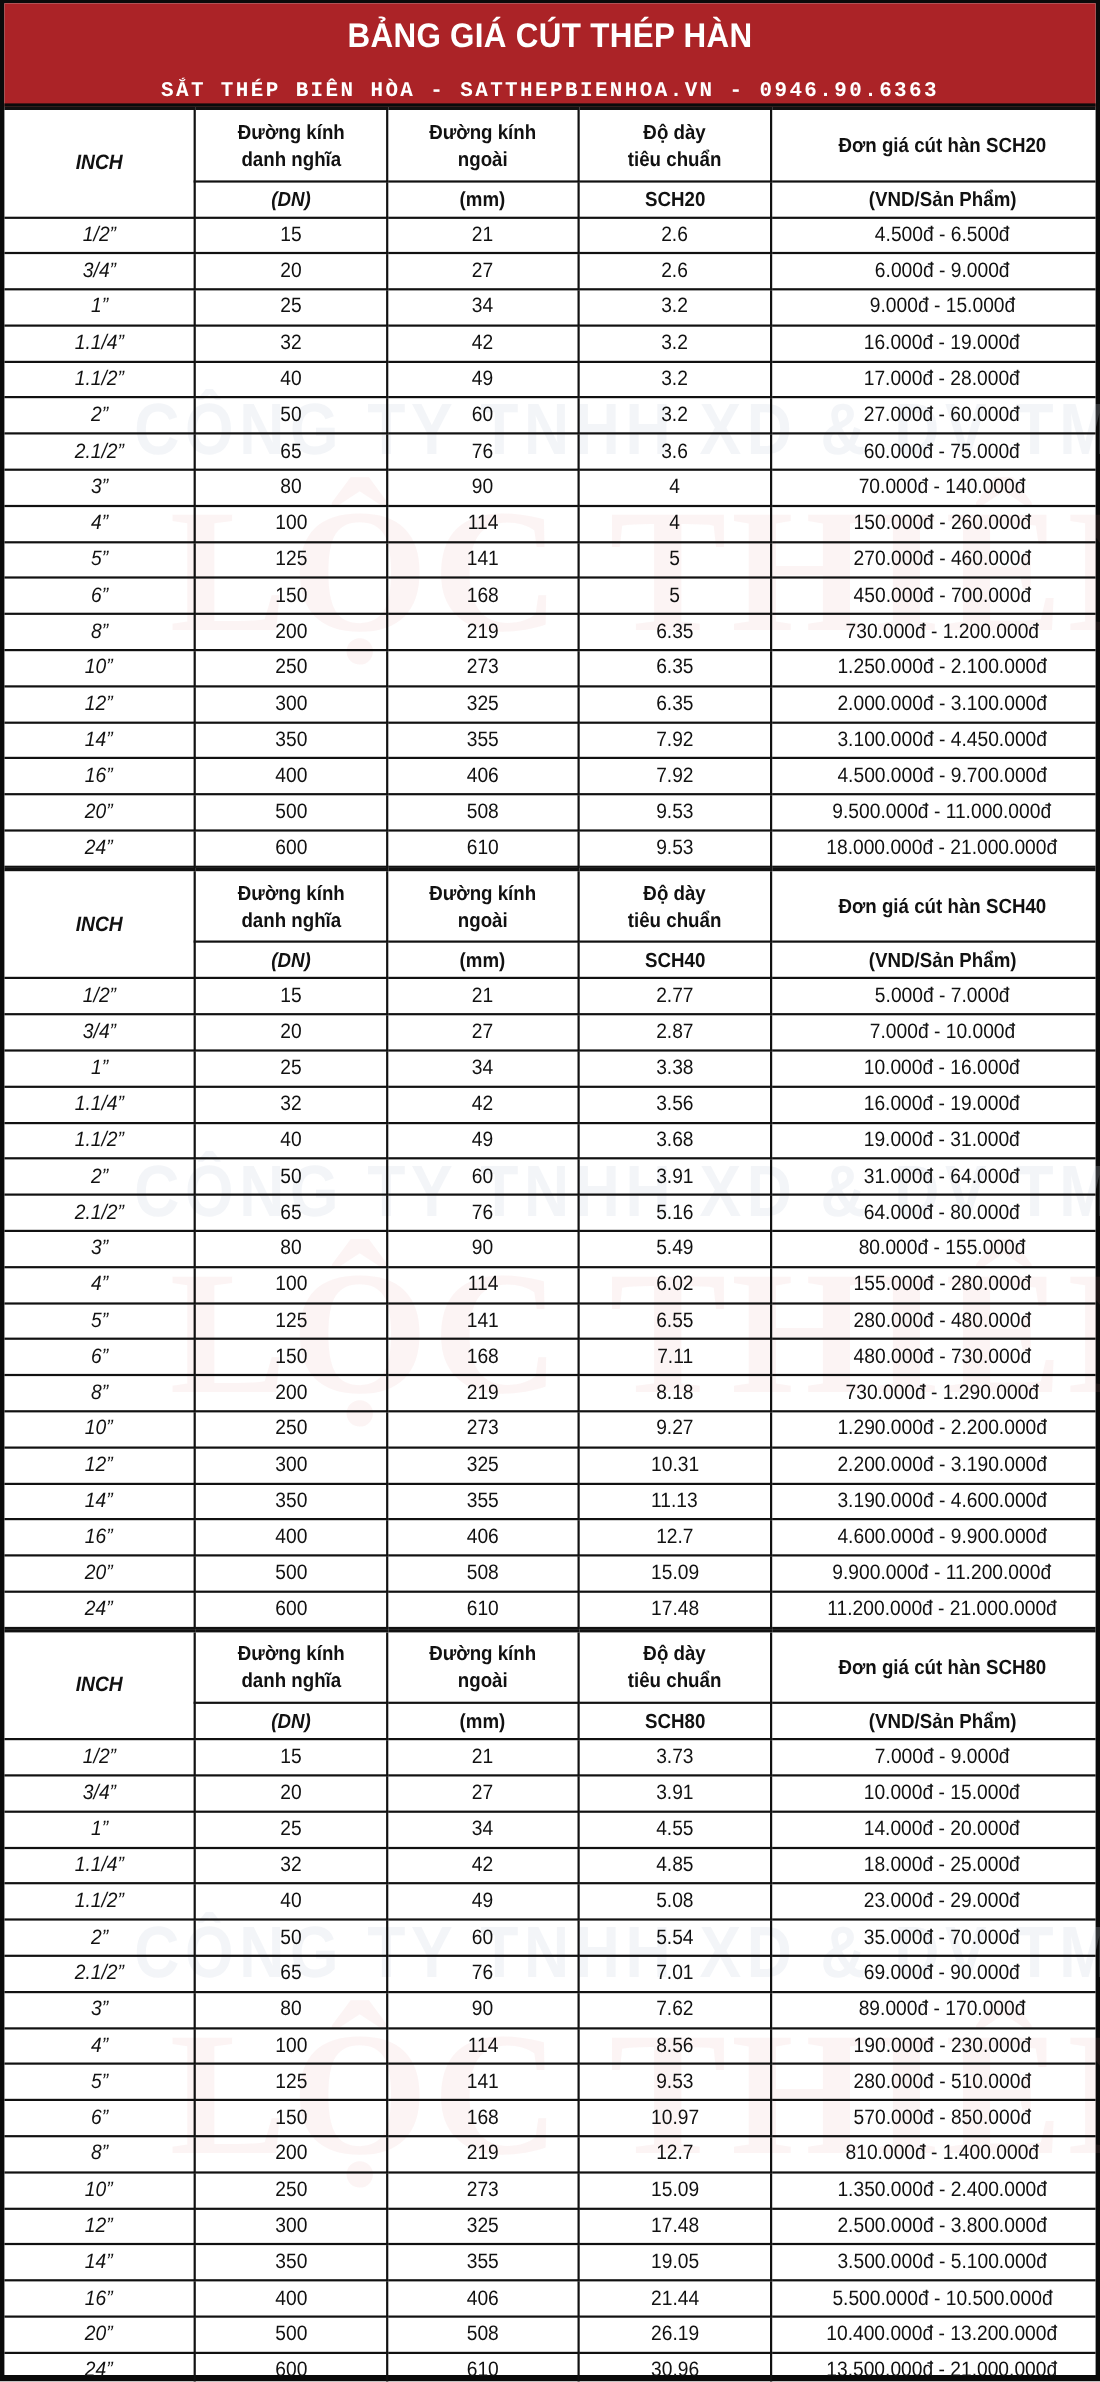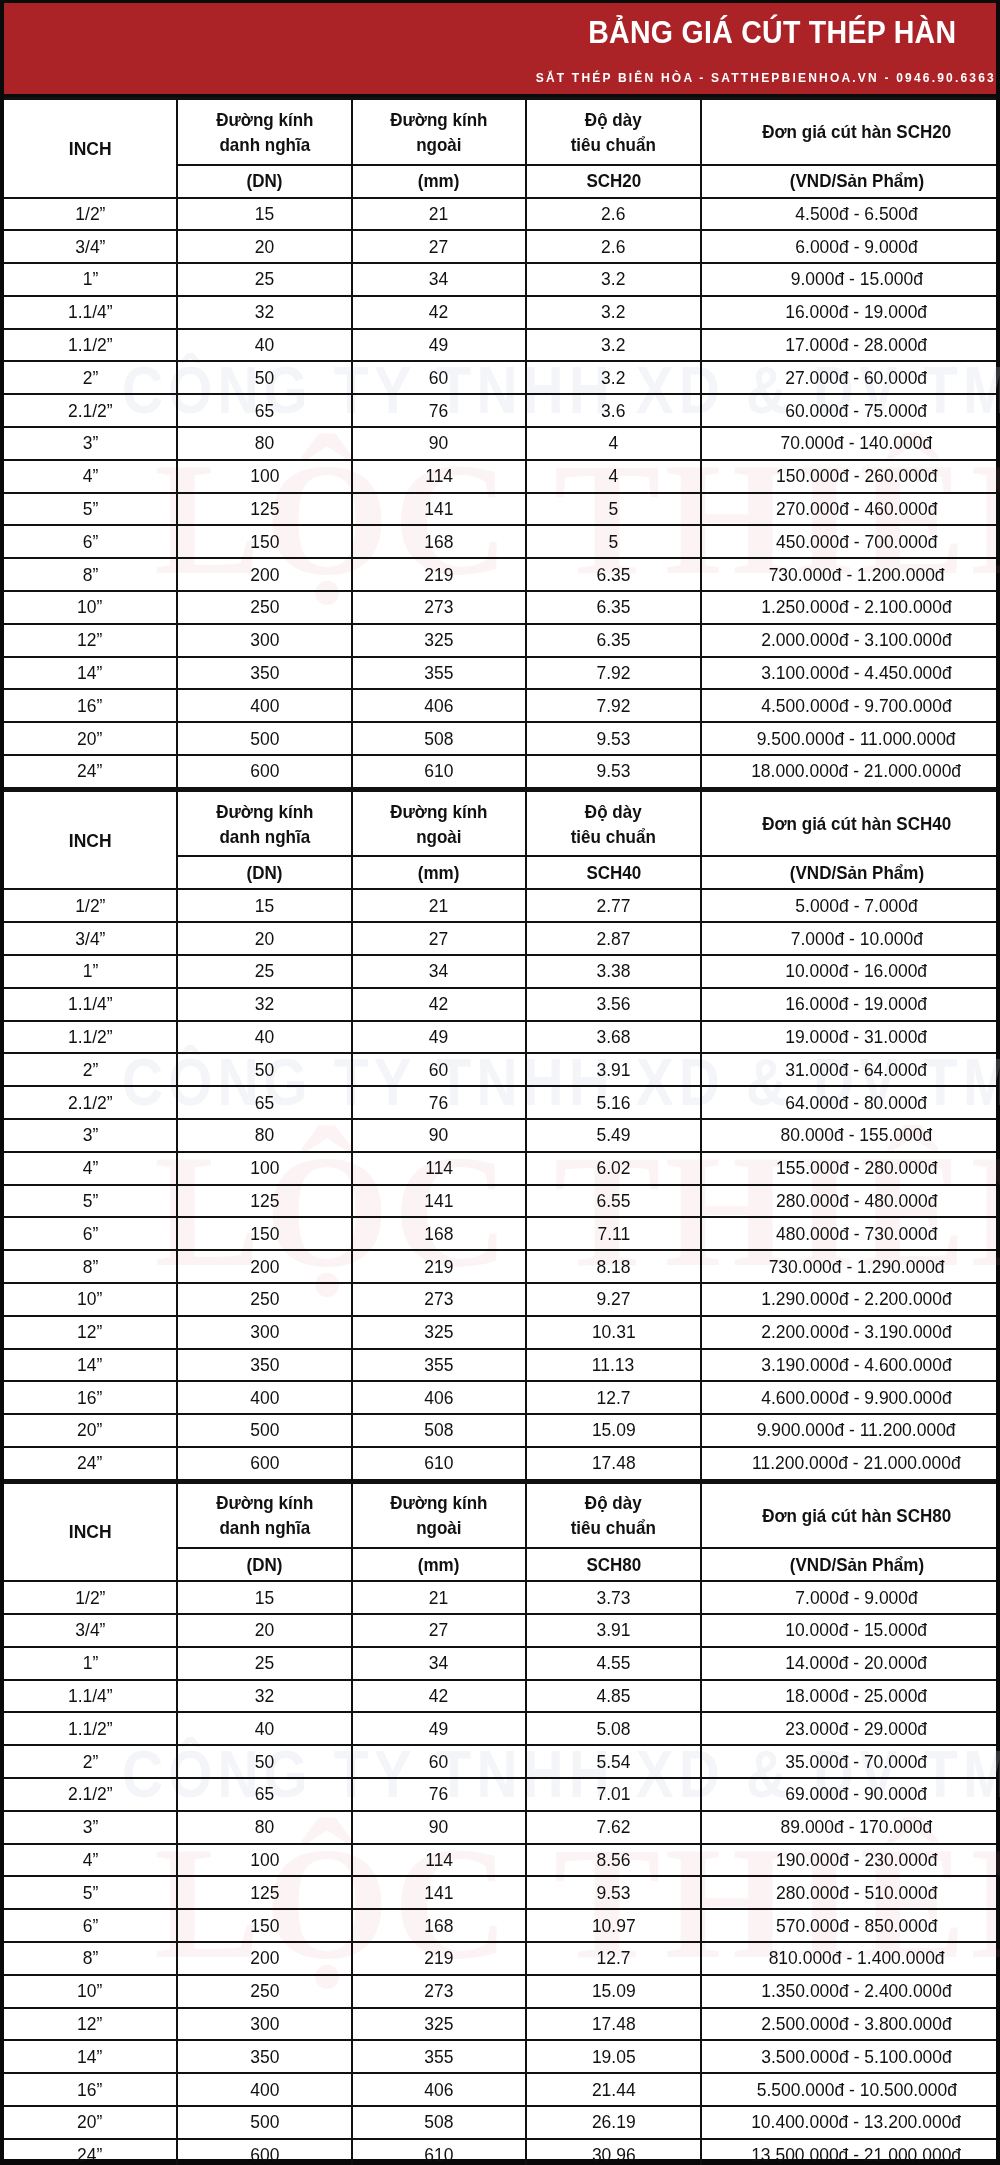--- a/index.html
+++ b/index.html
@@ -7,53 +7,53 @@
   body { font-family: "Liberation Sans", sans-serif; color: #111; position: relative; }
 
   .frame {
     position: absolute; left: 0; top: 0; width: 1000px; height: 2165px;
     border: 4px solid #0a0a0a; border-top-width: 3px; border-bottom-width: 6px;
     background: #fff;
   }
   .banner {
     position: absolute; left: 0; top: 0; width: 992px; height: 94px;
     background: #ab2327; border-bottom: 3px solid #0a0a0a;
-    color: #fff; text-align: right;
+    color: #fff; text-align: center;
   }
   .banner .title {
     position: absolute; left: 0; right: 0; top: 12px;
     font-family: "Liberation Sans", sans-serif; font-weight: bold;
     font-size: 31px; letter-spacing: 0.3px;
     transform: scaleX(0.92);
   }
   .banner .subtitle {
     position: absolute; left: 0; right: 0; top: 68px;
-    font-family: Liberation Sans, sans-serif; font-weight: bold;
-    font-size: 12px; letter-spacing: 2.2px;
+    font-family: Liberation Mono, monospace; font-weight: bold;
+    font-size: 19px; letter-spacing: 2.2px;
   }
 
   .tables { position: absolute; left: 0; top: 94px; width: 992px; }
 
   table.price {
     width: 992px; border-collapse: collapse; table-layout: fixed;
     position: relative; z-index: 2;
   }
   table.price col.c1 { width: 173px; }
   table.price col.c2 { width: 175px; }
   table.price col.c3 { width: 174px; }
   table.price col.c4 { width: 175px; }
   table.price col.c5 { width: 295px; }
 
   table.price td, table.price th {
     border: 2.5px solid #111;
     text-align: center; vertical-align: middle;
     background: transparent;
   }
   table.price tr:first-child th { border-top-width: 3px; }
-  table.price td:first-child, table.price th:first-child { border-left: 0; }
+  table.price td:first-child, table.price th:first-child { border-left: 0; font-style: italic; }
   table.price td:last-child, table.price th:last-child { border-right: 0; padding-left: 15px; }
 
   th.h-main {
     height: 66px; font-weight: bold; font-size: 18.5px; line-height: 25px;
     color: #111;
   }
   th.h-inch { font-size: 19px; }
   th.h-sub { height: 33px; font-weight: bold; font-size: 18.5px; }
   td.cell {
     height: 32.8px; font-size: 19px; font-weight: normal; color: #111;

